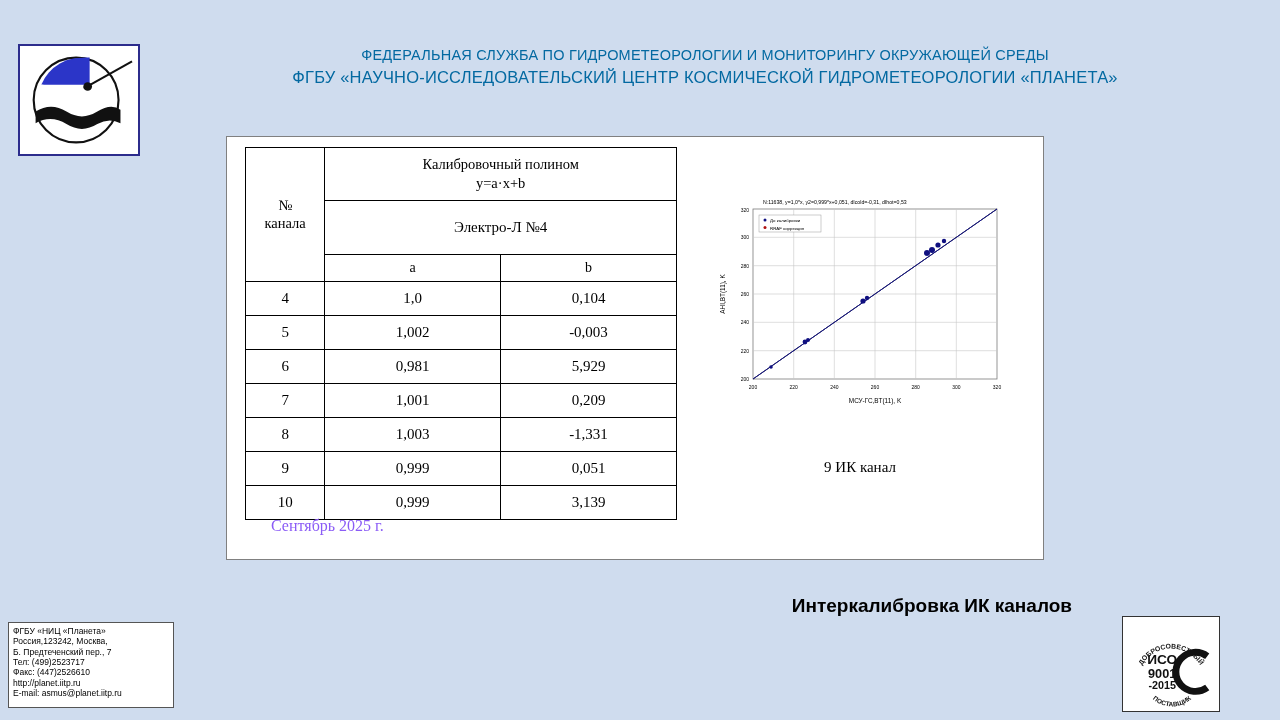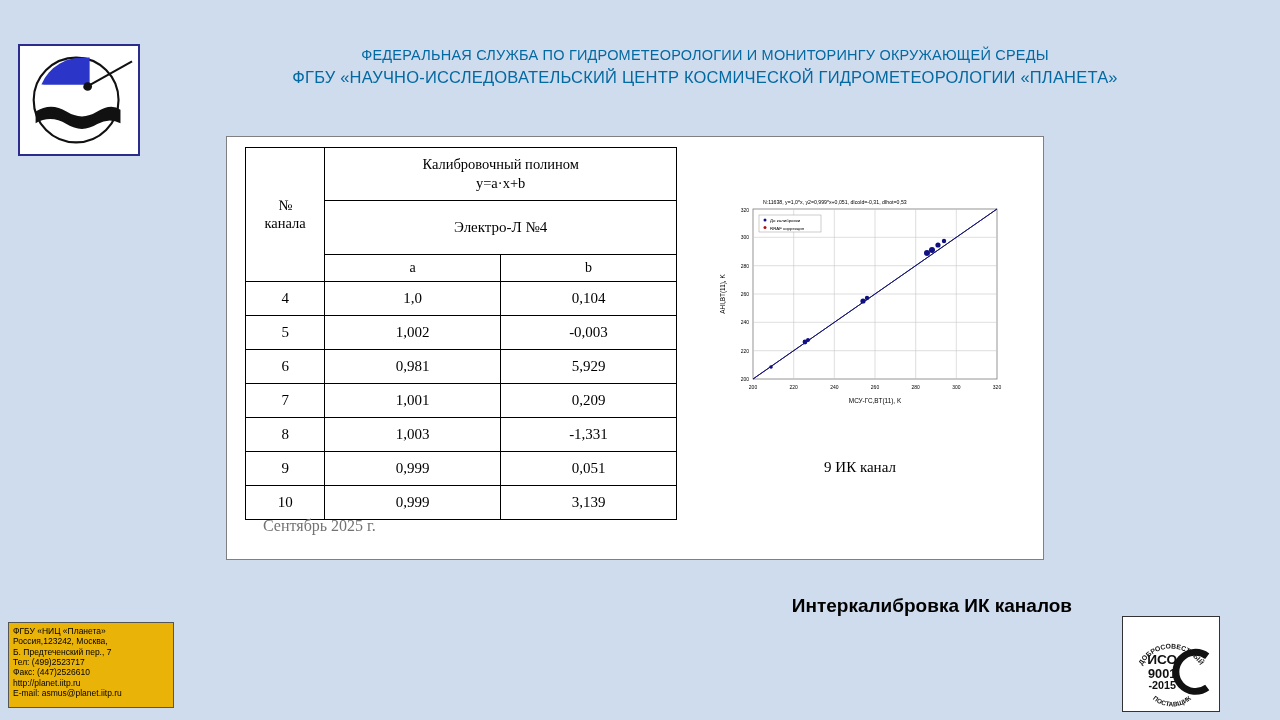--- a/index.html
+++ b/index.html
@@ -119,25 +119,25 @@
     top: 322px;
     width: 330px;
     text-align: center;
     font-family: "Liberation Serif", serif;
     font-size: 15px;
     color: #000000;
   }
 
   #date-label {
     position: absolute;
-    left: 36px;
+    left: 44px;
     top: 380px;
     font-family: "Liberation Serif", serif;
     font-size: 16px;
-    color: #737373;
+    color: #8b5cf6;
   }
 
   
   #bottom-title {
     position: absolute;
     left: 172px;
     top: 592px;
     width: 900px;
     text-align: right;
     font-size: 19px;
@@ -146,21 +146,21 @@
     line-height: 1.45;
   }
 
   
   #address-card {
     position: absolute;
     left: 8px;
     top: 622px;
     width: 166px;
     height: 86px;
-    background: #eab308;
+    background: #ffffff;
     border: 1px solid #555555;
     box-sizing: border-box;
     padding: 3px 4px;
     font-family: "Liberation Sans", sans-serif;
     font-size: 8.5px;
     line-height: 1.22;
     color: #000000;
     overflow: hidden;
   }
 

